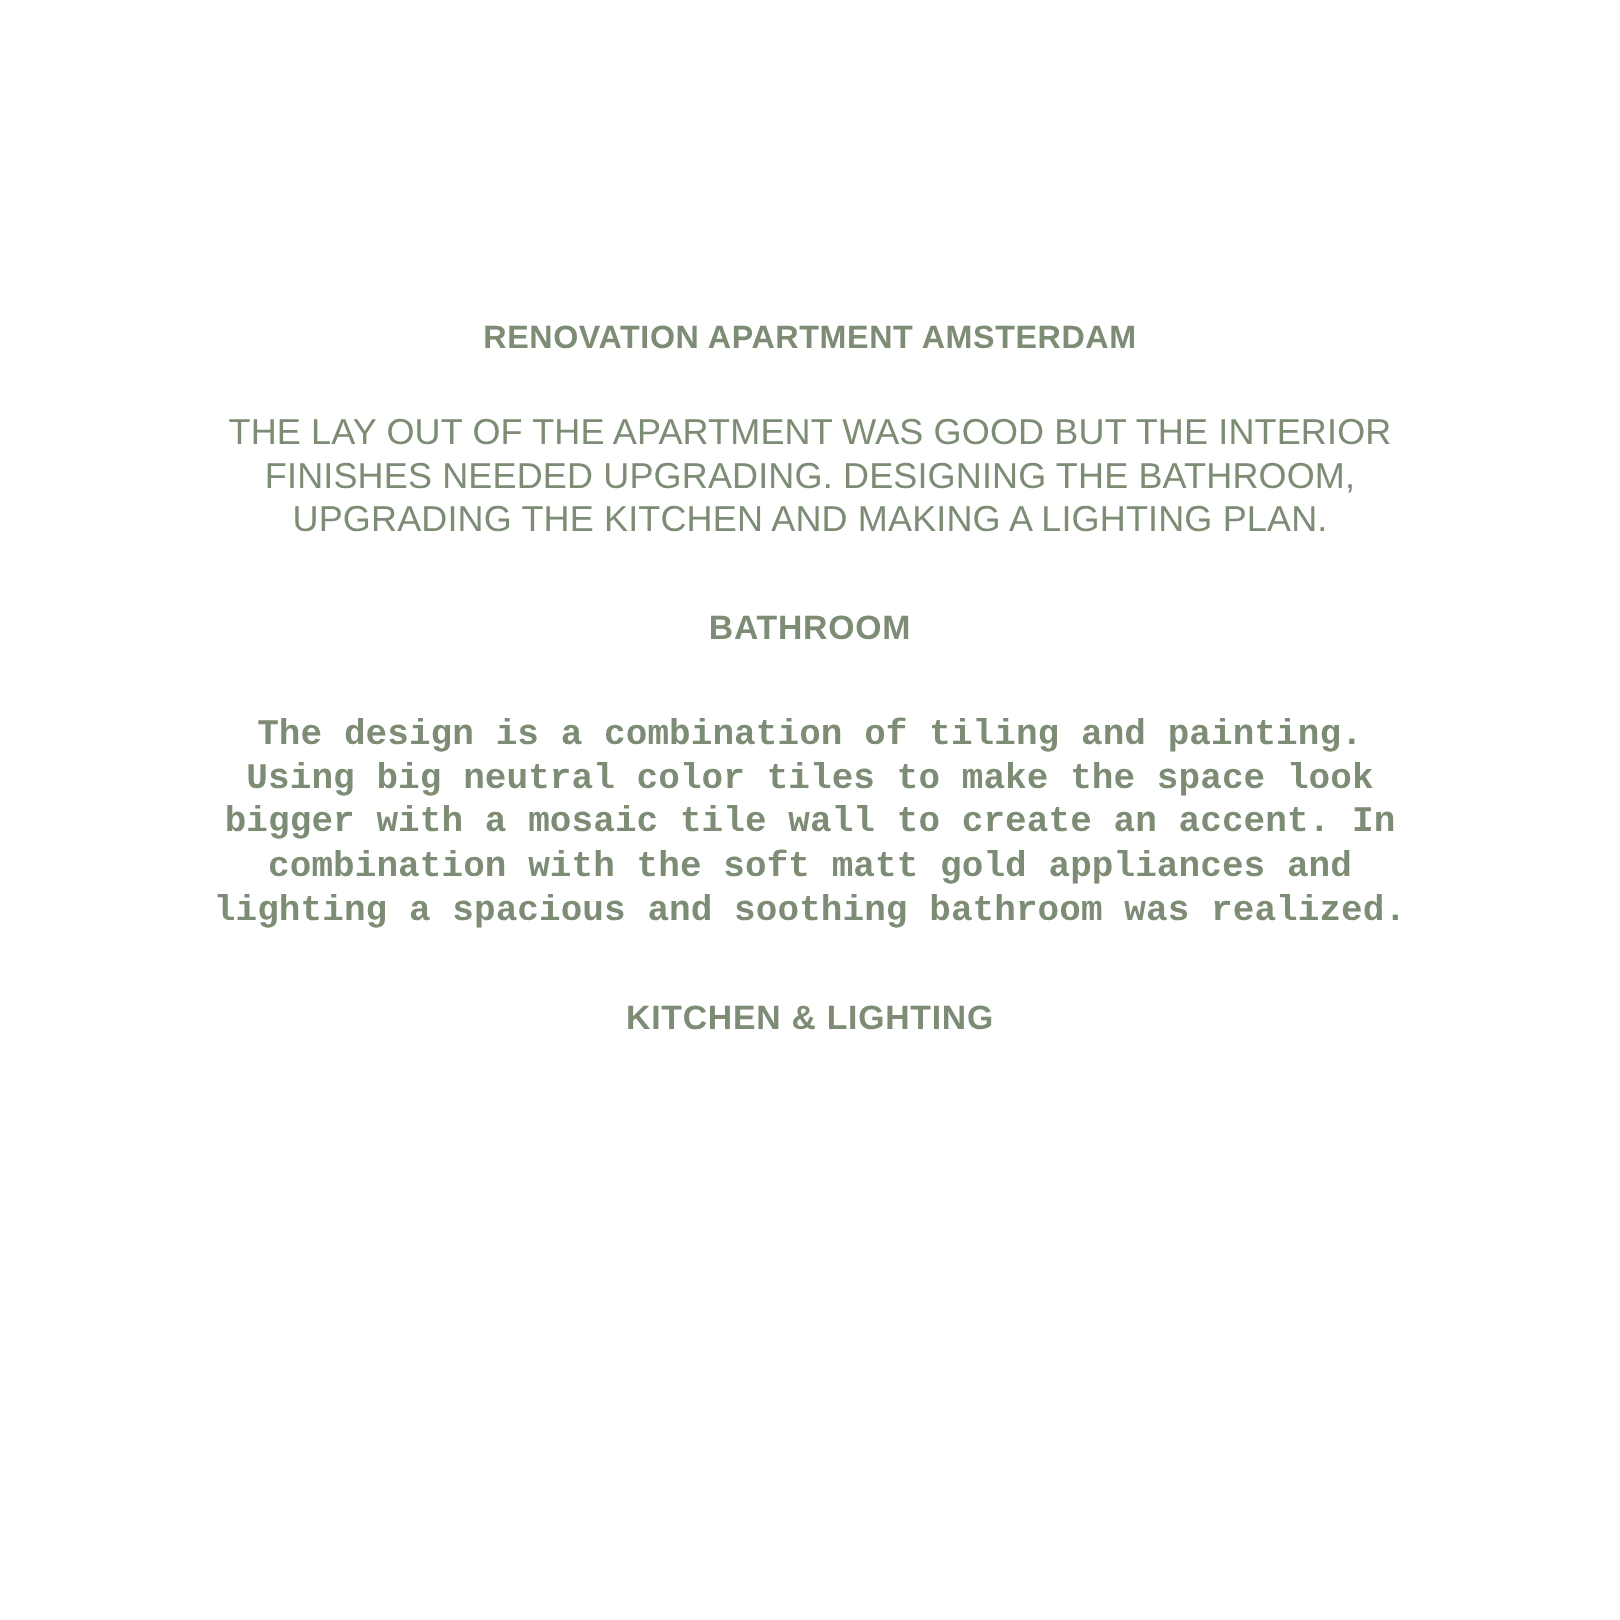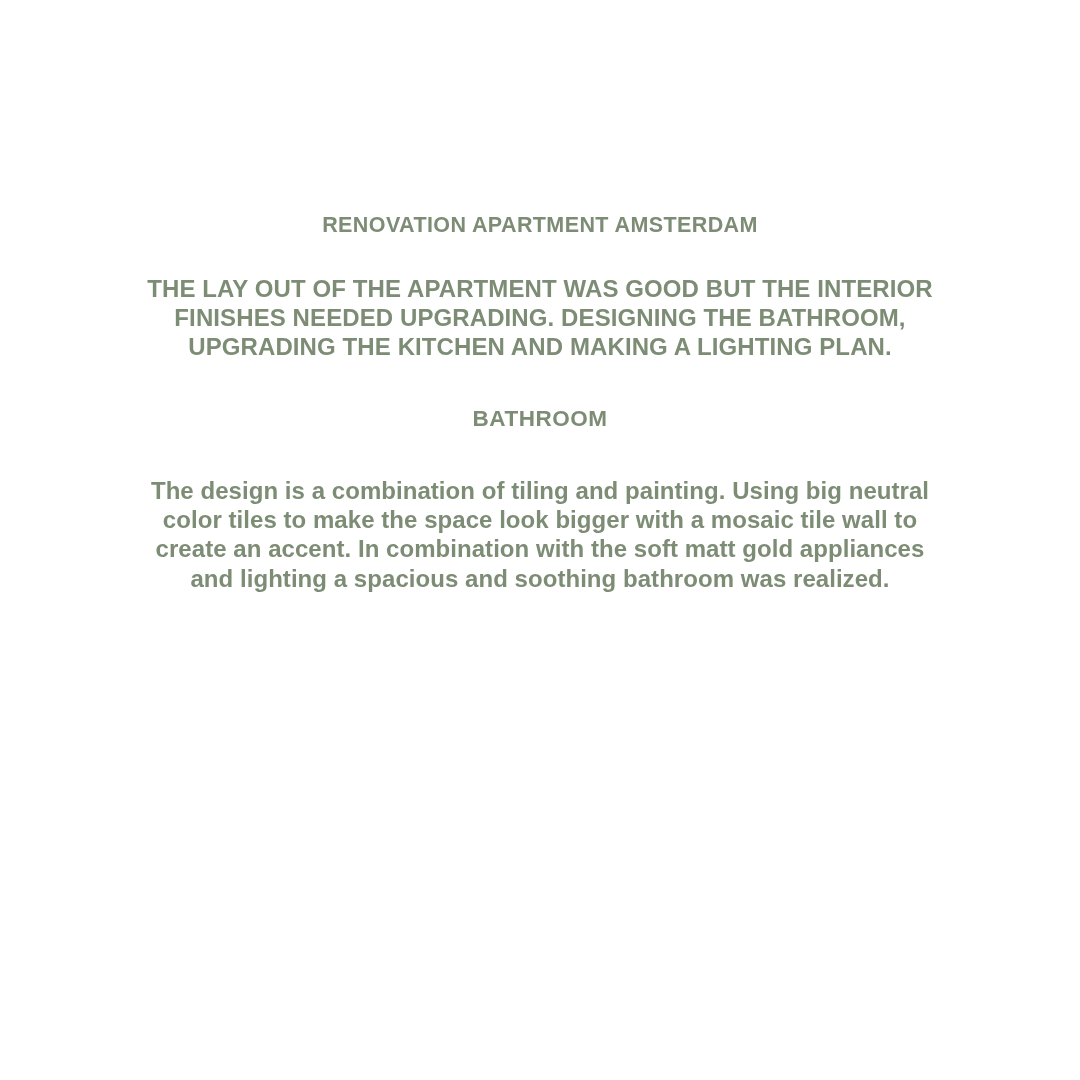--- a/index.html
+++ b/index.html
@@ -39,40 +39,41 @@
     color: #7d8c74;
   }
   .gap-sm {
     height: 34px;
   }
   .gap-md {
     height: 32px;
   }
   .intro {
     font-size: 24px;
-    font-weight: 700;
+    font-weight: 400;
     line-height: 1.22;
     letter-spacing: 0.1px;
     margin: 0;
     color: #7d8c74;
   }
   .section-head {
     font-size: 22.5px;
     font-weight: 700;
     letter-spacing: 0.5px;
     margin: 12px;
     color: #7d8c74;
   }
   .body-text {
     font-size: 24px;
     font-weight: 700;
     line-height: 1.22;
     letter-spacing: 0.05px;
     margin: 0;
     color: #7d8c74;
+    font-family: Liberation Mono, monospace;
   }
   .narrow {
     width: 800px;
     margin: 0 auto;
   }
   .wide {
     width: 800px;
     margin: 0 auto;
   }
 </style>
@@ -91,18 +92,19 @@
     <div class="gap-md"></div>
 
     <h2 class="section-head">BATHROOM</h2>
 
     <div class="gap-md"></div>
 
     <p class="body-text wide">The design is a combination of tiling and painting. Using big neutral color tiles to make the space look bigger with a mosaic tile wall to create an accent. In combination with the soft matt gold appliances and lighting a spacious and soothing bathroom was realized.</p>
 
     <div class="gap-md"></div>
 
+    <h2 class="section-head">KITCHEN &amp; LIGHTING</h2>
 
     <div class="gap-md"></div>
 
 
   </div>
 </div>
 
 </body></html>

